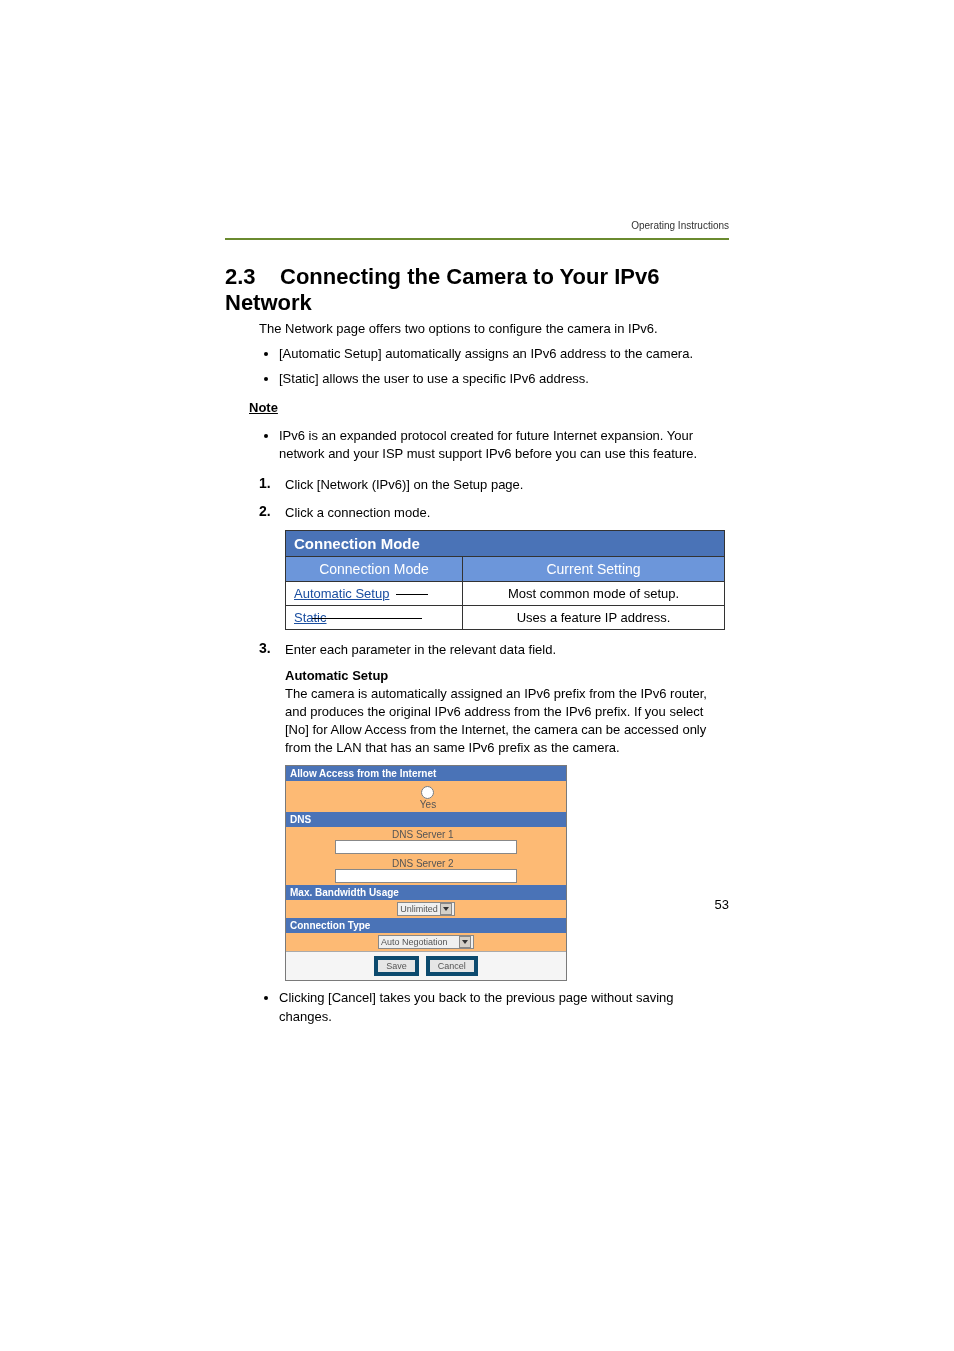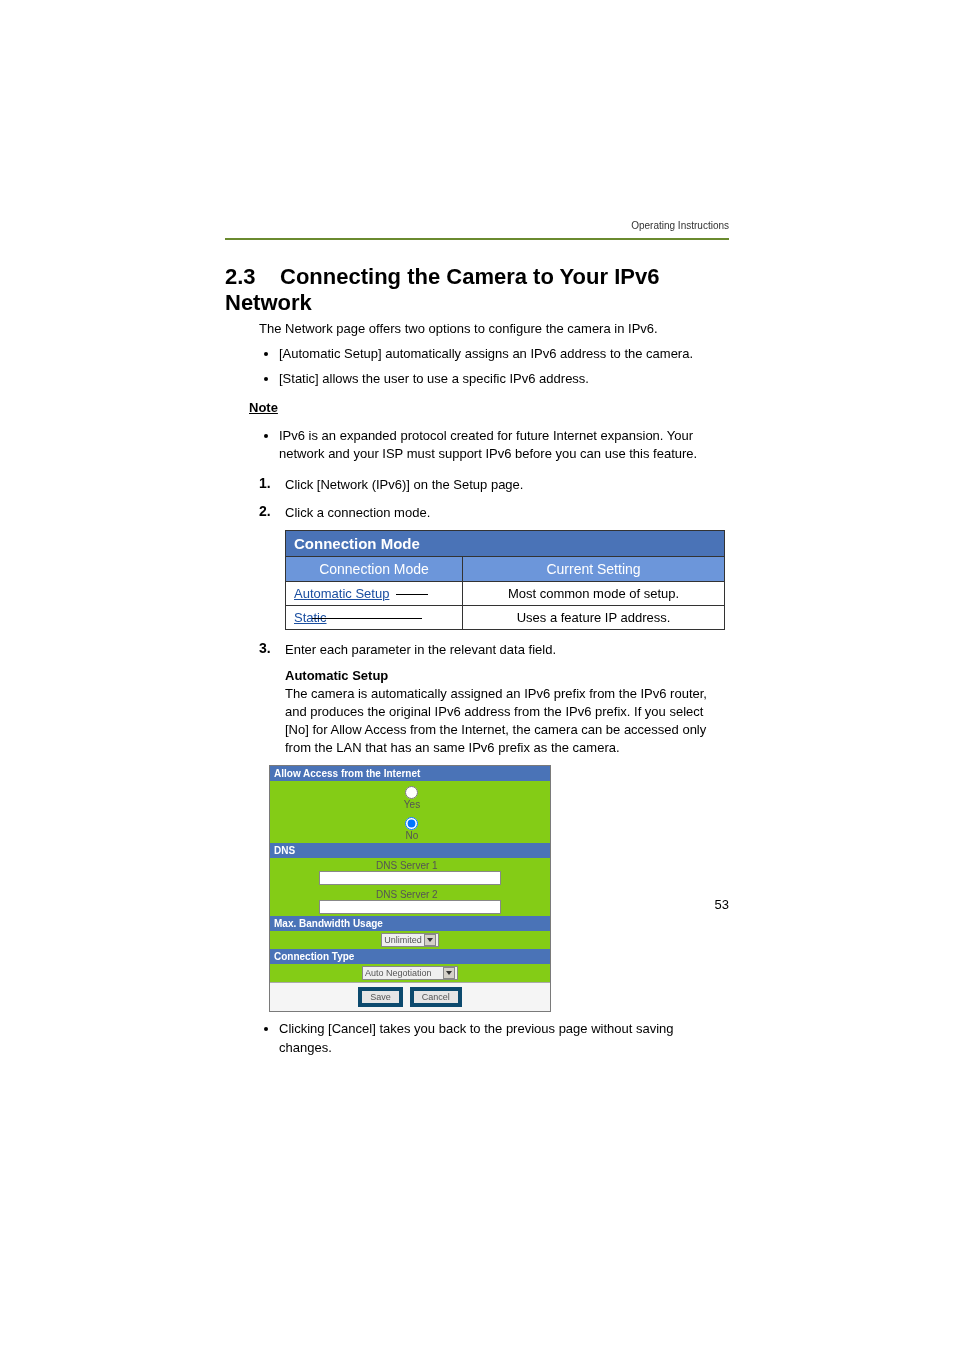--- a/index.html
+++ b/index.html
@@ -130,26 +130,26 @@
     margin: 6px 0 2px 60px;
   }
   .sub-p {
     font-size: 13px;
     line-height: 1.4;
     margin: 0 0 8px 60px;
   }
 
   
   .form-box {
-    margin: 4px 0 8px 44px;
+    margin: 4px 0 8px 60px;
     width: 280px;
     border: 1px solid #7a7a7a;
     font-size: 10px;
     color: #555;
-    background: #84cc16;
+    background: #fdba74;
   }
   .form-section-hdr {
     background: #4a73b7;
     color: #fff;
     font-weight: bold;
     padding: 2px 4px;
     font-size: 10px;
   }
   .form-row {
     padding: 2px 10px;
@@ -290,24 +290,20 @@
 
   <div class="sub-h">Automatic Setup</div>
   <p class="sub-p">The camera is automatically assigned an IPv6 prefix from the IPv6 router, and produces the original IPv6 address from the IPv6 prefix. If you select [No] for Allow Access from the Internet, the camera can be accessed only from the LAN that has an same IPv6 prefix as the camera.</p>
 
   <div class="form-box">
     <div class="form-section-hdr">Allow Access from the Internet</div>
     <div class="form-row">
       <input type="radio" style="">
       <label>Yes</label>
     </div>
-    <div class="form-row">
-      <input type="radio" checked="" style="">
-      <label>No</label>
-    </div>
 
     <div class="form-section-hdr">DNS</div>
     <div class="form-row">
       <span class="lbl">DNS Server 1</span>
       <span class="txtin"></span>
     </div>
     <div class="form-row">
       <span class="lbl">DNS Server 2</span>
       <span class="txtin"></span>
     </div>

